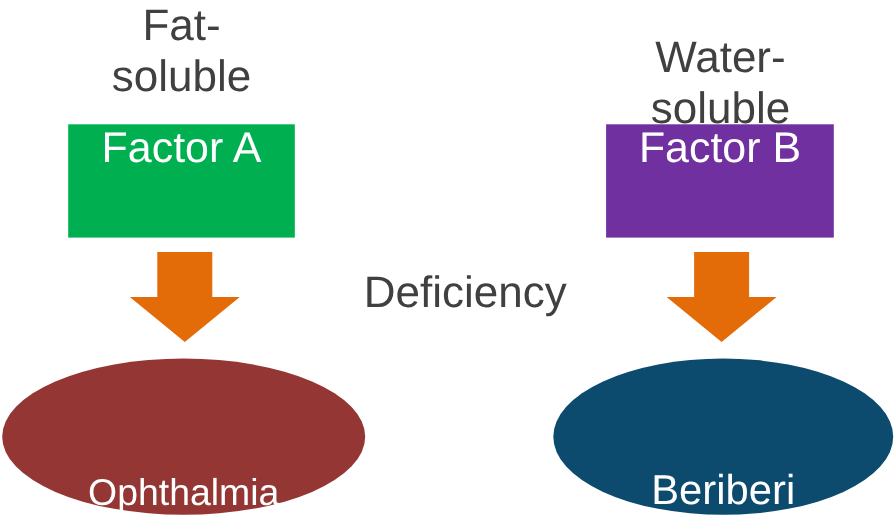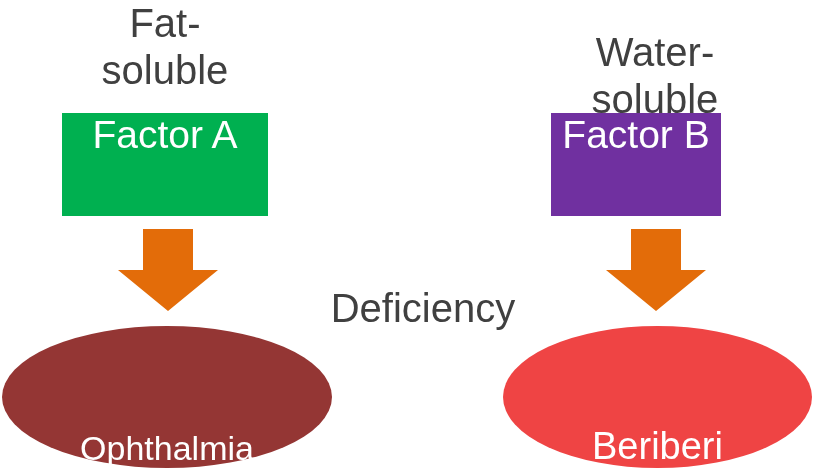--- a/index.html
+++ b/index.html
@@ -25,30 +25,30 @@
 </div>
 
 <svg class="arrow" style="left:118px; top:229px;" width="101" height="83" viewBox="0 0 101 83">
   <polygon id="arrowA" points="25,0 75,0 75,41 100,41 50,82 0,41 25,41" fill="#e36c09"></polygon>
 </svg>
 
 <div class="oval" id="ovalA" style="left: 2px; top: 326px; width: 330px; height: 142px; font-size: 34px; background: rgb(148, 54, 52);">
   <span>Ophthalmia</span>
 </div>
 
-<div class="label" style="left:308px; top:243px; width:230px;margin-top:42px;">Deficiency</div>
+<div class="label" style="left:308px; top:243px; width:230px;">Deficiency</div>
 
 <div class="label" style="left:552px; top:0px; width:206px;margin-top:29px;">
   <div>Water-</div>
   <div>soluble</div>
 </div>
 
-<div class="box" id="boxB" style="left: 551px; top: 113px; width: 170px; height: 103px; background: rgb(112, 48, 160);">
+<div class="box" id="boxB" style="left: 551px; top: 113px; width: 207px; height: 103px; background: rgb(112, 48, 160);">
   <span>Factor B</span>
 </div>
 
 <svg class="arrow" style="left:606px; top:229px;" width="101" height="83" viewBox="0 0 101 83">
   <polygon id="arrowB" points="25,0 75,0 75,41 100,41 50,82 0,41 25,41" fill="#e36c09"></polygon>
 </svg>
 
-<div class="oval" id="ovalB" style="left: 503px; top: 326px; width: 309px; height: 142px; font-size: 38px; background: #ef4444;">
+<div class="oval" id="ovalB" style="left: 503px; top: 326px; width: 309px; height: 142px; font-size: 38px; background: #0c4a6e;">
   <span>Beriberi</span>
 </div>
 
 </body></html>

